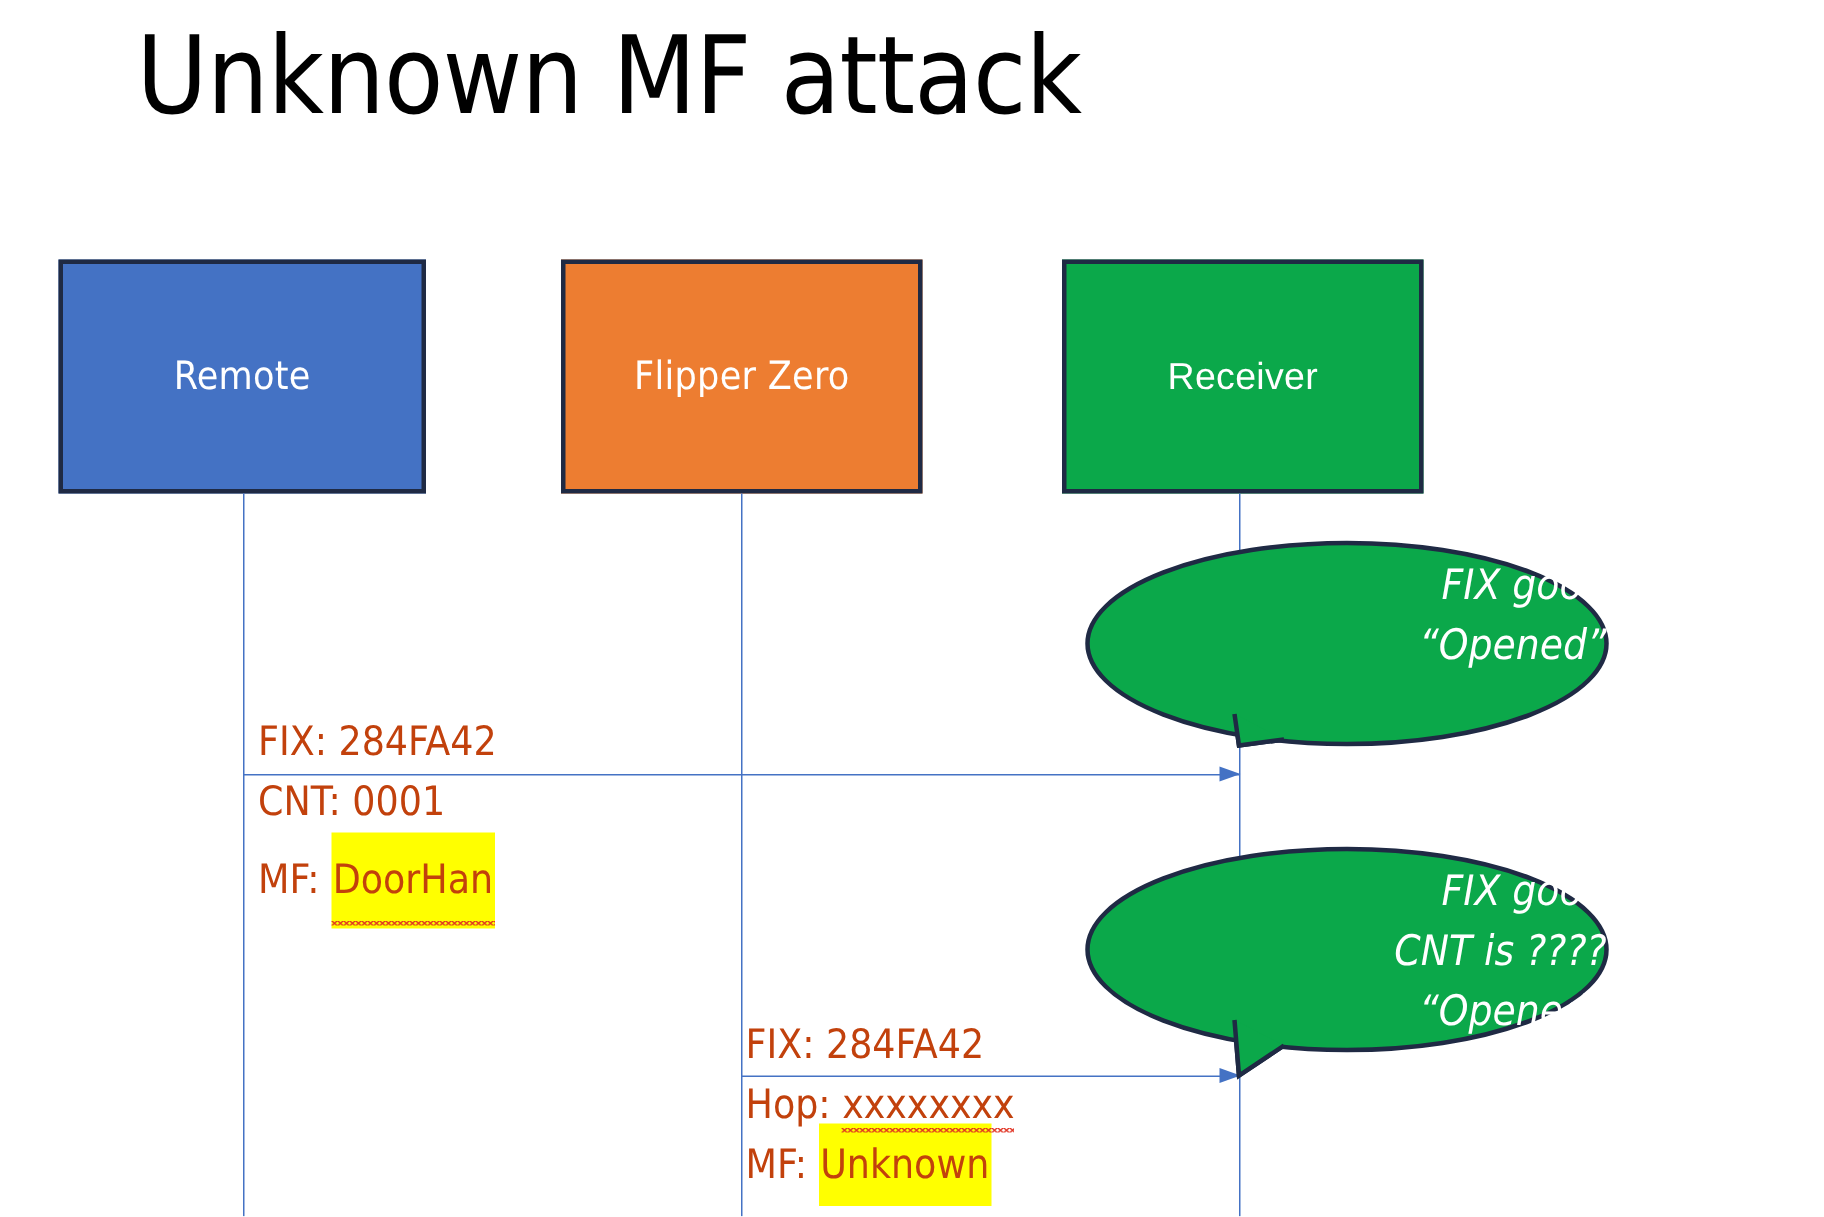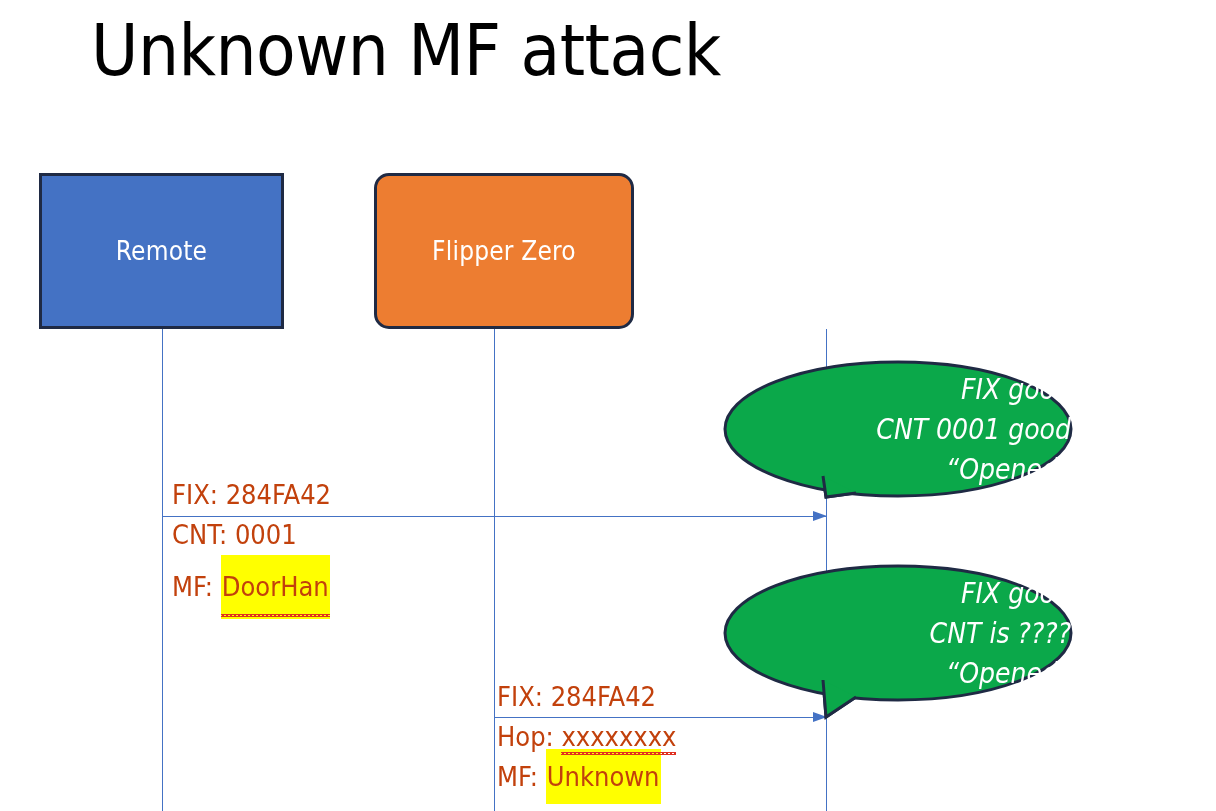--- a/index.html
+++ b/index.html
@@ -46,21 +46,21 @@
   }
   .actor-label {
     color: #ffffff;
     font-size: 26px;
     font-family: "DejaVu Sans Condensed", "Liberation Sans", sans-serif;
     font-weight: 400;
     letter-spacing: 0.2px;
     white-space: nowrap;
   }
   #actor-remote    { left: 39px;  top: 173px; width: 245px; height: 156px; background: #4472C4; }
-  #actor-flipper   { left: 374px; top: 173px; width: 260px; height: 156px; background: #ED7D31; border-radius: 15px; }
+  #actor-flipper   { left: 374px; top: 173px; width: 241px; height: 156px; background: #ED7D31; }
   #actor-receiver  { left: 708px; top: 173px; width: 241px; height: 156px; background: #0BA84A; }
   #actor-receiver .actor-label {
     font-family: "Liberation Sans", sans-serif;
     font-size: 25px;
   }
 
   
   .lifeline {
     position: absolute;
     width: 1px;
@@ -151,20 +151,23 @@
 <div id="slide">
 
   <div id="slide-title">Unknown MF attack</div>
 
   <div class="actor-box" id="actor-remote">
     <span class="actor-label">Remote</span>
   </div>
   <div class="actor-box" id="actor-flipper">
     <span class="actor-label">Flipper Zero</span>
   </div>
+  <div class="actor-box" id="actor-receiver">
+    <span class="actor-label">Receiver</span>
+  </div>
 
   <div class="lifeline" id="lifeline-remote"></div>
   <div class="lifeline" id="lifeline-flipper"></div>
   <div class="lifeline" id="lifeline-receiver"></div>
 
   <div class="msg-text" id="msg-text-1">
     <div>
       <span>FIX: </span><span>284FA42</span>
     </div>
     <div>
@@ -191,21 +194,20 @@
   <div class="msg-arrow" id="msg-arrow-2"></div>
 
   <div class="callout" id="callout-1">
     <svg width="350" height="162" viewBox="0 0 350 162">
       <path d="M 103,137 L 100,116 L 133,133 Z" fill="#0BA84A" stroke="#1F2A44" stroke-width="3" stroke-linejoin="miter"></path>
       <ellipse cx="175" cy="69" rx="173" ry="67" fill="#0BA84A" stroke="#1F2A44" stroke-width="3"></ellipse>
       <path d="M 100,116 L 103,137 L 133,133" fill="#0BA84A" stroke="#1F2A44" stroke-width="3" stroke-linejoin="miter"></path>
     </svg>
     <div class="callout-text">
       <div>FIX good</div>
-      <div>CNT 0001 good</div>
       <div>“Opened”</div>
     </div>
   </div>
 
   <div class="callout" id="callout-2">
     <svg width="350" height="162" viewBox="0 0 350 162">
       <path d="M 103,153 L 100,116 L 133,133 Z" fill="#0BA84A" stroke="#1F2A44" stroke-width="3" stroke-linejoin="miter"></path>
       <ellipse cx="175" cy="69" rx="173" ry="67" fill="#0BA84A" stroke="#1F2A44" stroke-width="3"></ellipse>
       <path d="M 100,116 L 103,153 L 133,133" fill="#0BA84A" stroke="#1F2A44" stroke-width="3" stroke-linejoin="miter"></path>
     </svg>

